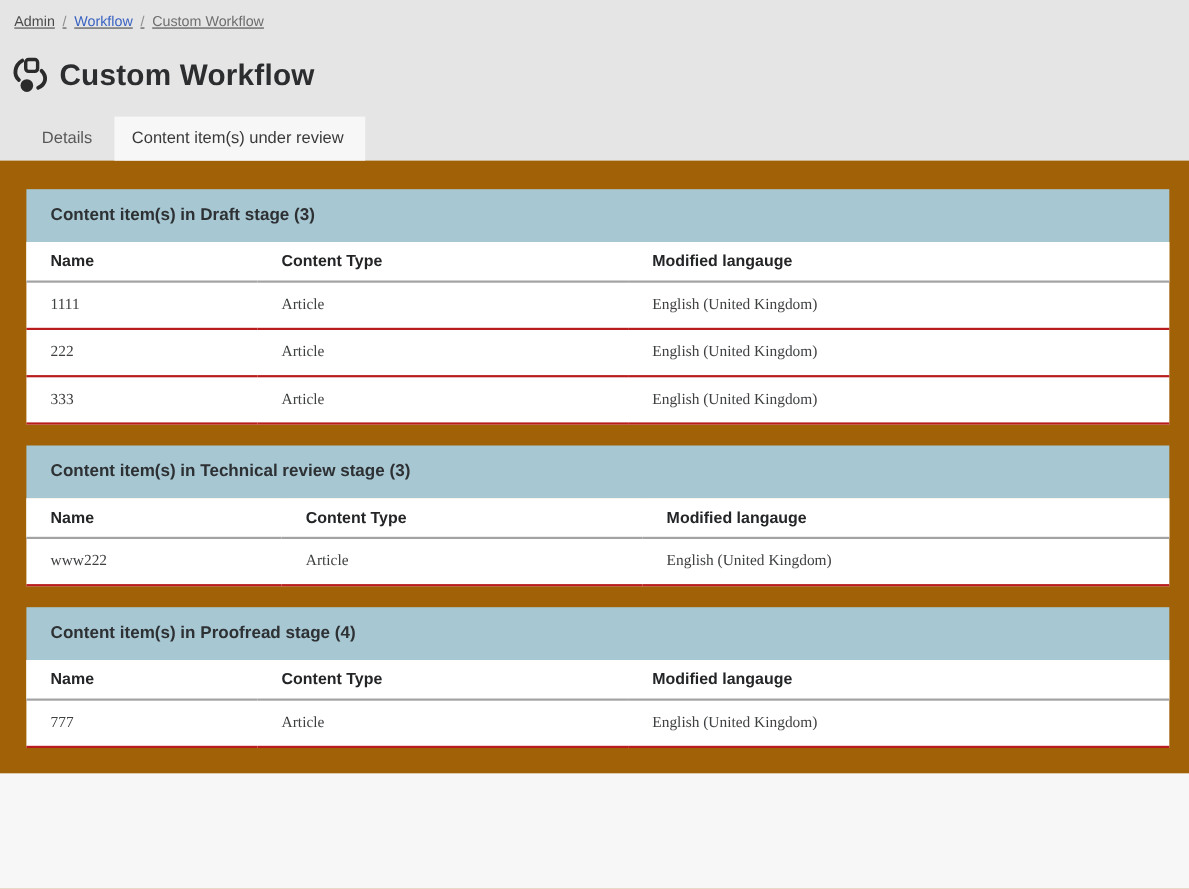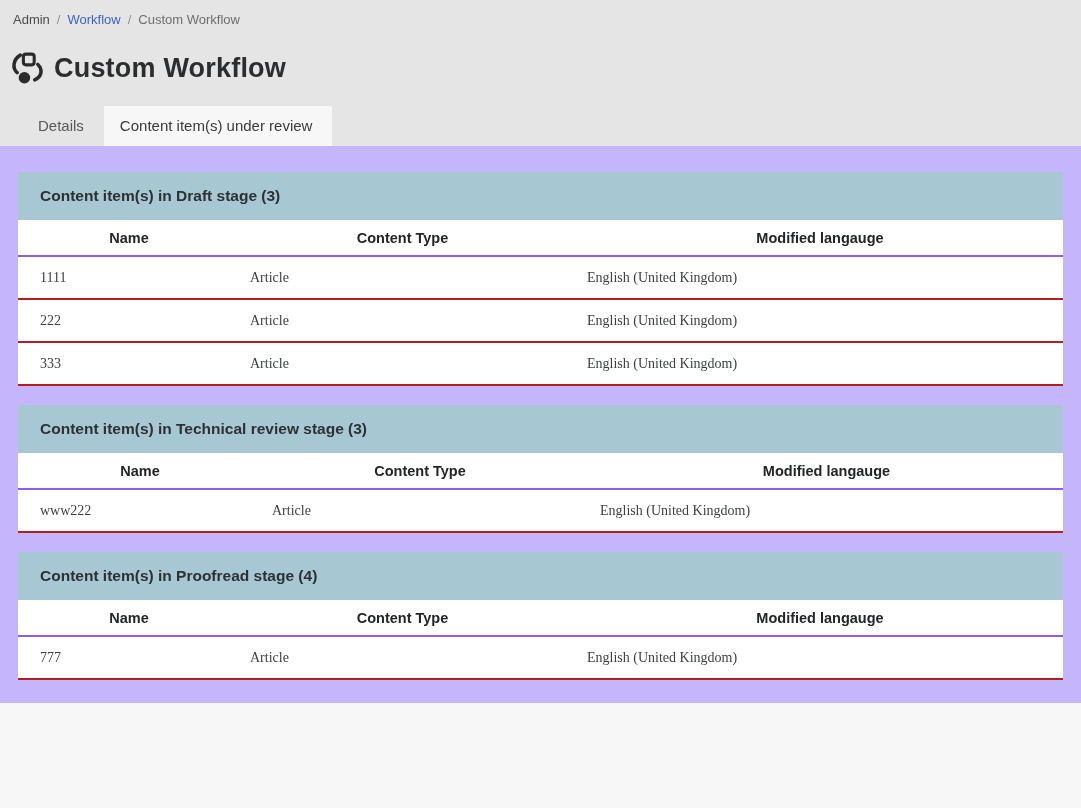--- a/index.html
+++ b/index.html
@@ -2,40 +2,40 @@
 <html><head>
 <meta charset="utf-8">
 <style>
   * { box-sizing: border-box; margin: 0; padding: 0; }
   html, body { width: 1081px; height: 808px; overflow: hidden; }
   body { font-family: "Liberation Sans", sans-serif; background: #f7f7f7; }
 
   
   .topzone { background: #e6e5e5; padding-top: 12px; }
 
-  .breadcrumb { padding: 0 0 10px 13px; font-size: 13px; color: #4b4b4b; }
+  .breadcrumb { padding: 0 0 10px 13px; font-size: 13px; color: #4b4b4b; text-decoration: underline; }
   .breadcrumb .sep { color: #8f8f8f; margin: 0 7px; }
   .breadcrumb .crumb-link { color: #3a63c2; text-decoration: none; cursor: pointer; }
   .breadcrumb .crumb-current { color: #6e6e6e; }
 
   .titlebar { display: flex; align-items: center; padding: 14px 0 10px 10px; }
   .titlebar svg { display: block; }
   .page-title { font-size: 27px; font-weight: 700; color: #2b2d2f; margin-left: 9px; letter-spacing: 0.2px; }
 
   .tabbar { display: flex; margin-top: 10px; padding-left: 18px; }
   .tab { padding: 0 20px; line-height: 40px; height: 40px; font-size: 15px; color: #585858; cursor: pointer; }
   .tab.active { background: #f7f7f7; color: #3a3a3a; padding-left: 16px; }
 
   
-  .content { background: #c4b5fd; padding: 26px 18px 4px 18px; }
+  .content { background: #a16207; padding: 26px 18px 4px 24px; }
   .section { margin-bottom: 19px; }
   .section-header { background: #a7c7d2; padding: 15px 22px; font-size: 15.5px; font-weight: 700; color: #2e3134; }
   table { width: 100%; border-collapse: collapse; table-layout: fixed; background: #ffffff; }
-  th { text-align: center; font-size: 14.5px; font-weight: 700; color: #232527;
-       padding: 10px 10px 9px 22px; border-bottom: 2px solid #8b5cf6; background: #ffffff; }
+  th { text-align: left; font-size: 14.5px; font-weight: 700; color: #232527;
+       padding: 10px 10px 9px 22px; border-bottom: 2px solid #a3a3a3; background: #ffffff; }
   td { font-size: 14px; color: #3d3f41; padding: 13px 10px 12px 22px; border-bottom: 2px solid #b91c1c; font-family: Liberation Serif, serif; }
 
   
   .sec0 th:nth-child(1), .sec2 th:nth-child(1) { width: 210px; }
   .sec0 th:nth-child(2), .sec2 th:nth-child(2) { width: 337px; }
   .sec1 th:nth-child(1) { width: 232px; }
   .sec1 th:nth-child(2) { width: 328px; }
 </style>
 </head>
 <body>

